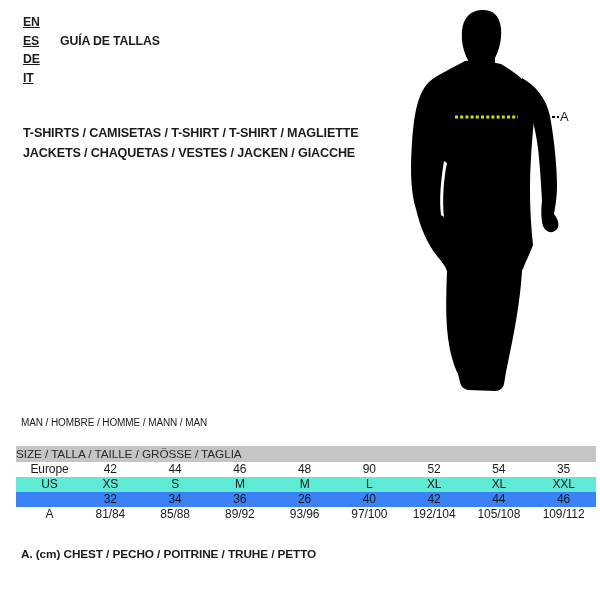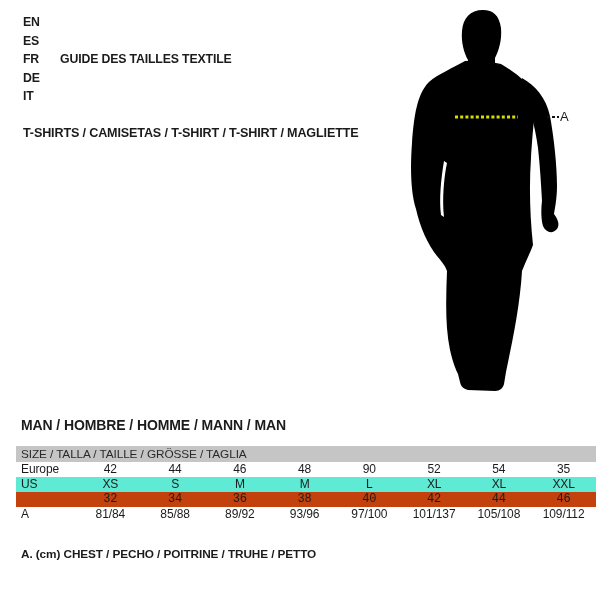--- a/index.html
+++ b/index.html
@@ -7,70 +7,68 @@
     width:600px;height:600px;position:relative;overflow:hidden;
     background:#ffffff;color:#1b1b1b;
     font-family:"Liberation Sans", sans-serif;
     -webkit-font-smoothing:antialiased;
   }
   .abs{position:absolute;}
 
   
   #lang-block{left:23px;top:13px;}
   .lang-row{display:flex;font-weight:700;font-size:12.3px;line-height:18.5px;letter-spacing:-0.15px;}
-  .lang-code{width:37px;flex:0 0 37px;}
+  .lang-code{width:37px;flex:0 0 37px;text-decoration:underline;}
 
   
   #categories{left:23px;top:123px;}
   .cat-line{font-weight:700;font-size:12.6px;line-height:20px;letter-spacing:-0.15px;}
 
   
   #figure-wrap{left:402px;top:8px;width:170px;height:392px;}
   #measure-label{left:560px;top:109px;font-size:13px;line-height:15px;letter-spacing:0;}
 
   
-  #section-heading{left:21px;top:417px;font-weight:700;font-size:14px;letter-spacing:-0.1px;}
+  #section-heading{left:21px;top:417px;font-weight:400;font-size:10px;letter-spacing:-0.1px;}
 
   
   #size-table{left:16px;top:446px;width:580px;}
   .t-header{
-    height:16px;line-height:16px;padding-left:5px;
+    height:16px;line-height:16px;
     font-size:11.8px;letter-spacing:-0.1px;color:#2a2a2a;
   }
   .t-row{display:grid;grid-template-columns:62px repeat(8,1fr);height:15px;line-height:15px;font-size:12px;letter-spacing:-0.1px;}
-  .t-row .t-label{text-align:left;padding-left:5px;}
+  .t-row .t-label{text-align:center;padding-left:5px;}
   .t-row .t-cell{text-align:center;}
 
   
   #footnote{left:21px;top:547px;font-weight:700;font-size:11.8px;letter-spacing:-0.1px;}
 </style>
 </head>
 <body>
 
 <div class="abs" id="lang-block">
     <div class="lang-row">
       <span class="lang-code">EN</span>
     </div>
     <div class="lang-row">
       <span class="lang-code">ES</span>
-    </div>
-    <div class="lang-row">
-      <span class="lang-code">FR</span>
-      <span>GUIDE DES TAILLES TEXTILE</span>
+      <span>GUÍA DE TALLAS</span>
     </div>
     <div class="lang-row">
       <span class="lang-code">DE</span>
     </div>
     <div class="lang-row">
       <span class="lang-code">IT</span>
     </div>
   </div>
 
 <div class="abs" id="categories">
     <div class="cat-line">T-SHIRTS / CAMISETAS / T-SHIRT / T-SHIRT / MAGLIETTE</div>
+    <div class="cat-line">JACKETS / CHAQUETAS / VESTES / JACKEN / GIACCHE</div>
   </div>
 
 <div class="abs" id="figure-wrap">
   <svg width="170" height="392" viewBox="0 0 170 392" aria-hidden="true">
 
     <path fill="#000000" d="M81,2 C68,2 61,10 60,23 C59,34 62,45 66,52 L66,59 C72,63 89,63 93,58 L93,50 C97,42 100,32 99,20 C97,7 91,2 81,2 Z"></path>
 
     <path fill="#000000" d="M63,53
          C51,60 36,66 27,74
          C15,86 12,108 10,135
@@ -130,38 +128,38 @@
         <span class="t-label">US</span>
         <span class="t-cell">XS</span>
         <span class="t-cell">S</span>
         <span class="t-cell">M</span>
         <span class="t-cell">M</span>
         <span class="t-cell">L</span>
         <span class="t-cell">XL</span>
         <span class="t-cell">XL</span>
         <span class="t-cell">XXL</span>
       </div>
-      <div class="t-row" style="background: #c2410c; font-family: Liberation Mono, monospace;">
+      <div class="t-row" style="background: #3b82f6;">
         <span class="t-label"></span>
         <span class="t-cell">32</span>
         <span class="t-cell">34</span>
         <span class="t-cell">36</span>
-        <span class="t-cell">38</span>
+        <span class="t-cell">26</span>
         <span class="t-cell">40</span>
         <span class="t-cell">42</span>
         <span class="t-cell">44</span>
         <span class="t-cell">46</span>
       </div>
       <div class="t-row">
         <span class="t-label">A</span>
         <span class="t-cell">81/84</span>
         <span class="t-cell">85/88</span>
         <span class="t-cell">89/92</span>
         <span class="t-cell">93/96</span>
         <span class="t-cell">97/100</span>
-        <span class="t-cell">101/137</span>
+        <span class="t-cell">192/104</span>
         <span class="t-cell">105/108</span>
         <span class="t-cell">109/112</span>
       </div>
     </div>
 </div>
 
 <div class="abs" id="footnote">A. (cm) CHEST / PECHO / POITRINE / TRUHE / PETTO</div>
 
 </body></html>

